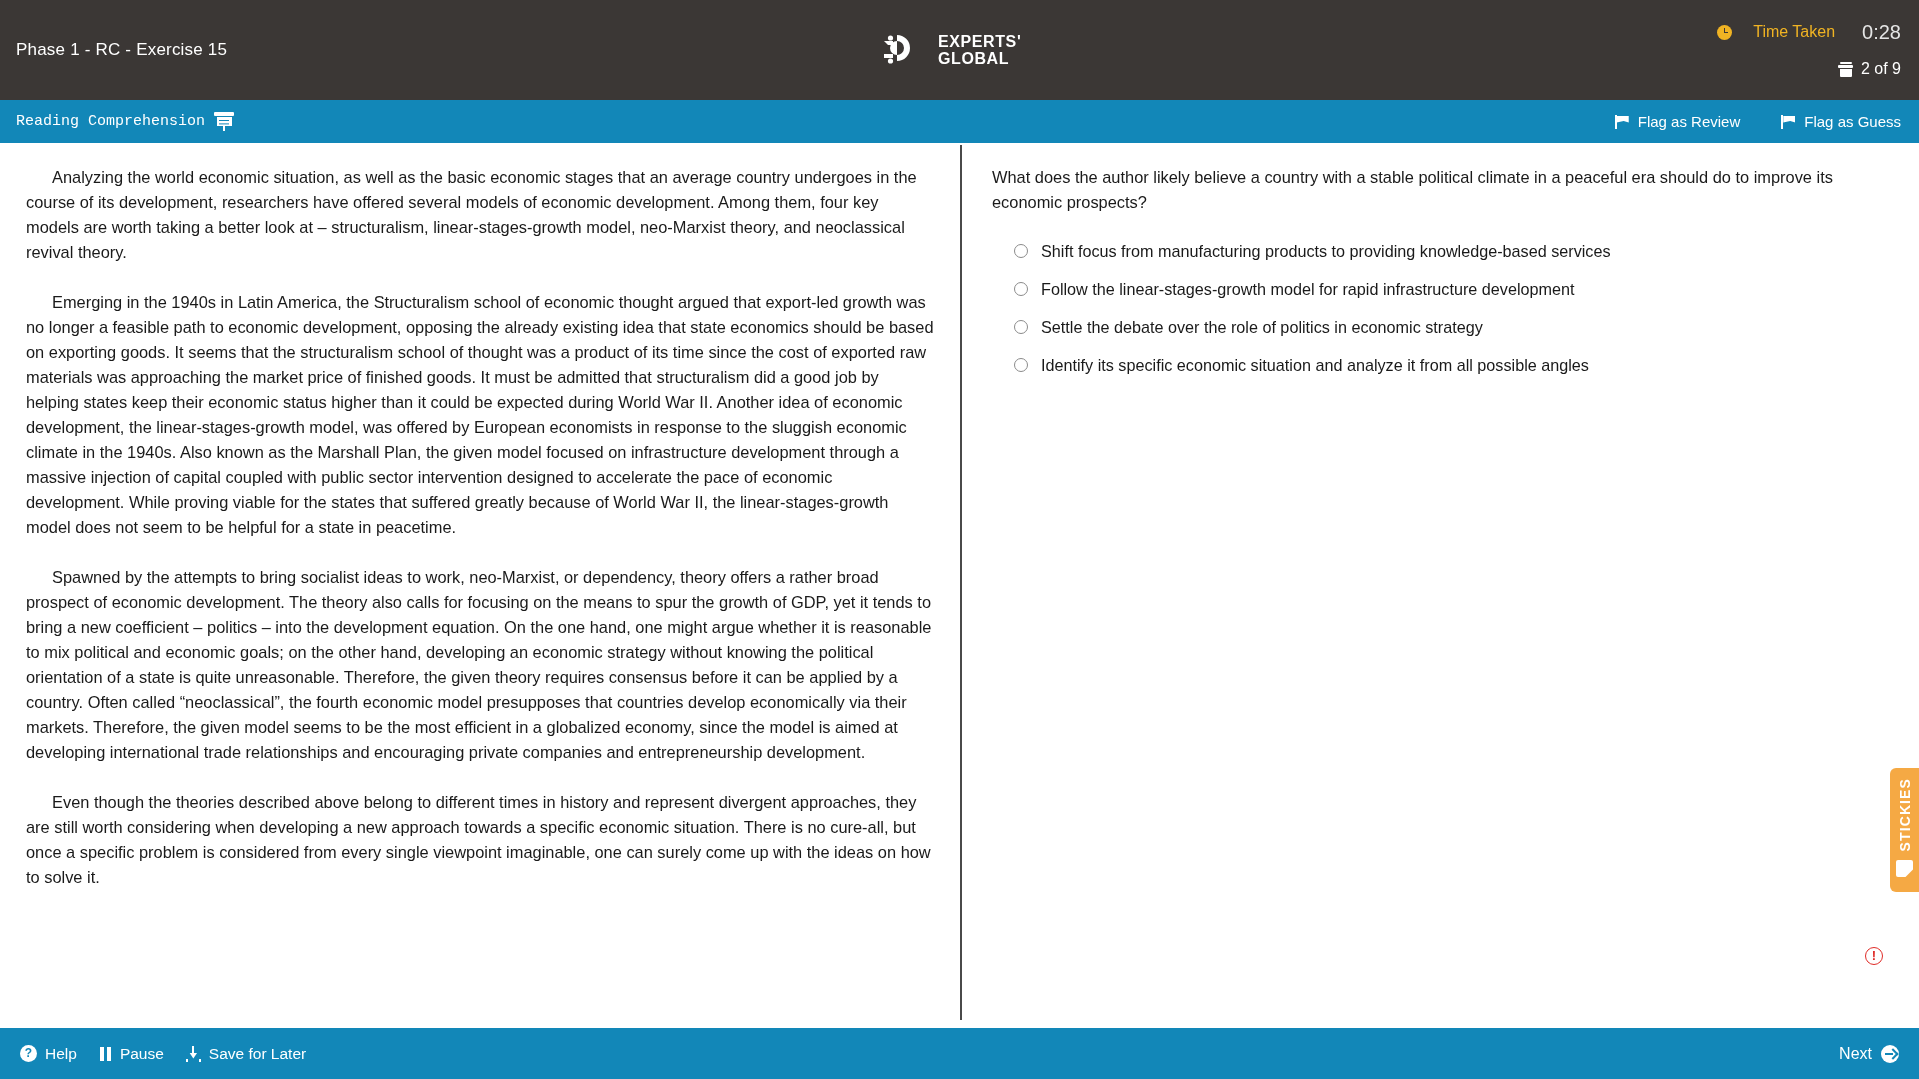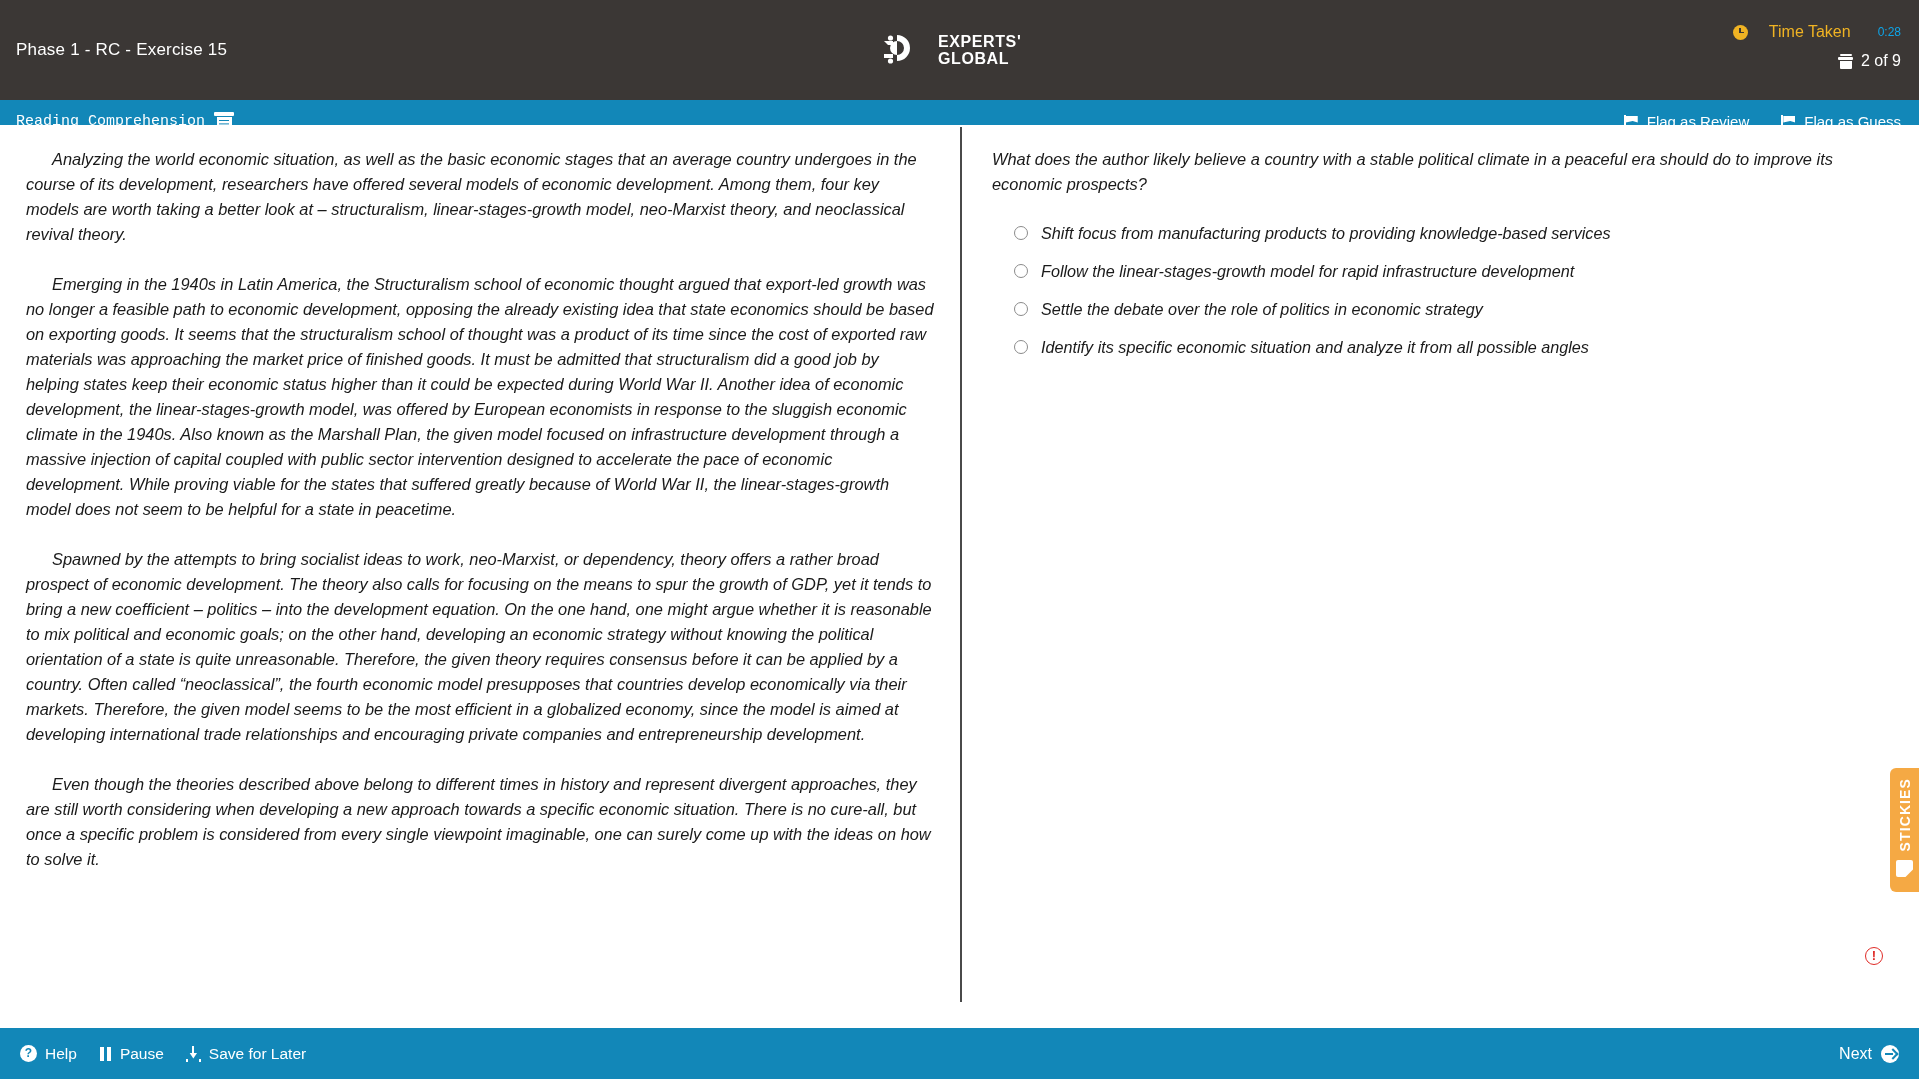--- a/index.html
+++ b/index.html
@@ -31,36 +31,36 @@
     display: flex; flex-direction: column;
     color: #ffffff; font-weight: bold; font-size: 16px;
     line-height: 17px; letter-spacing: .6px;
   }
   .timer-block {
     position: absolute; right: 18px; top: 22px;
     text-align: right; line-height: 20px;
   }
   .timer-row { display: flex; align-items: center; justify-content: flex-start; gap: 21px; }
   .timer-label { color: #f0b323; font-size: 16px; }
-  .timer-value { color: #0ea5e9; font-size: 12px; margin-left: 6px; }
+  .timer-value { color: #e5e5e5; font-size: 20px; margin-left: 6px; }
   .clock-icon {
     width: 15px; height: 15px; border-radius: 50%;
     background: #f0b323; position: relative; display: inline-block;
   }
   .clock-icon::before {
     content: ""; position: absolute; left: 6.5px; top: 3px;
     width: 1.6px; height: 5px; background: #3b3735;
   }
   .clock-icon::after {
     content: ""; position: absolute; left: 7px; top: 7px;
     width: 4px; height: 1.6px; background: #3b3735;
   }
   .count-row {
     display: flex; align-items: center; justify-content: flex-end; gap: 7px;
-    margin-top: 9px;
+    margin-top: 17px;
   }
   .count-value { color: #ffffff; font-size: 16px; }
   .cards-icon { width: 16px; height: 15px; position: relative; display: inline-block; }
   .cards-icon .c-top {
     position: absolute; left: 2px; top: 0; width: 12px; height: 2.5px;
     background: #ffffff; border-radius: 1px;
   }
   .cards-icon .c-mid {
     position: absolute; left: 0.5px; top: 3.5px; width: 15px; height: 2.5px;
     background: #ffffff; border-radius: 1px;
@@ -89,41 +89,40 @@
     background: #ffffff;
   }
   .screen-icon .s-box::after {
     content: ""; position: absolute; left: 2.5px; top: 3px; width: 10px; height: 1.4px;
     background: #1287b8; box-shadow: 0 3.4px 0 #1287b8;
   }
   .screen-icon .s-stand {
     position: absolute; left: 9px; top: 14px; width: 2px; height: 5px; background: #ffffff;
   }
   .nav-right {
-    position: absolute; right: 18px; display: flex; align-items: flex-end; gap: 32px;
+    position: absolute; right: 18px; display: flex; align-items: flex-end; gap: 41px;
   }
   .flag-btn {
     display: flex; align-items: center; gap: 8px;
     color: #ffffff; font-size: 15px; cursor: pointer;
   }
   .flag-icon { width: 15px; height: 14px; position: relative; display: inline-block; }
   .flag-icon .f-pole {
     position: absolute; left: 0; top: 0; width: 2px; height: 14px; background: #ffffff;
   }
   .flag-icon .f-cloth {
     position: absolute; left: 2px; top: 1px; width: 12px; height: 7px;
     background: #ffffff;
     clip-path: polygon(0 0, 100% 0, 100% 100%, 58% 78%, 0 100%);
   }
 
   
   .main {
-    position: absolute; left: 0; top: 125px; width: 1919px; height: 853px;
+    position: absolute; left: 0; top: 143px; width: 1919px; height: 853px;
     background: #ffffff;
-    font-style: italic;
   }
   .passage-pane {
     position: absolute; left: 0; top: 0; width: 960px; height: 885px;
     padding: 22px 26px 0 26px;
     overflow: hidden;
   }
   .divider {
     position: absolute; left: 960px; top: 2px; width: 2px; height: 875px;
     background: #4a4a4a;
   }

